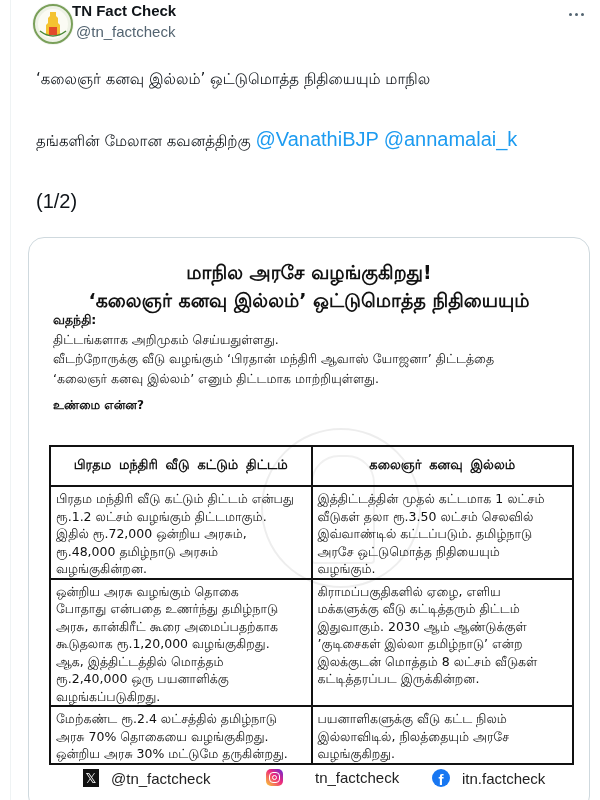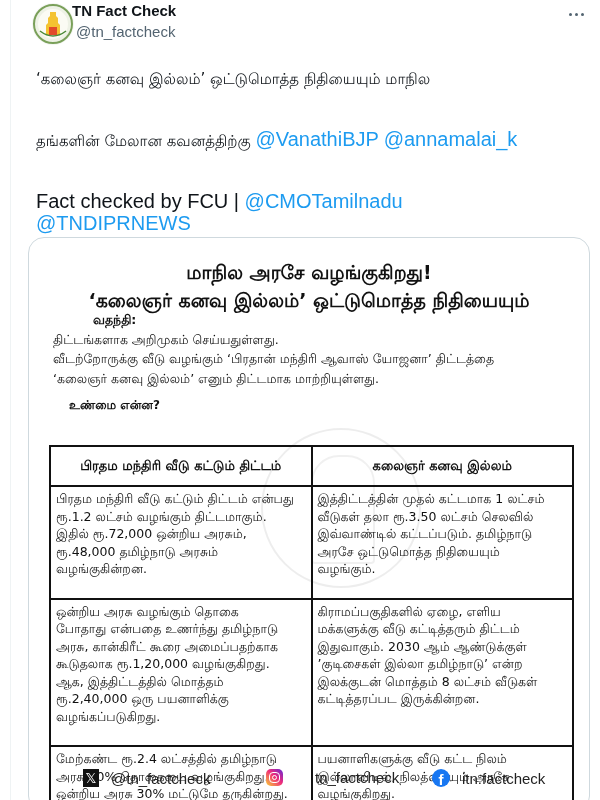--- a/index.html
+++ b/index.html
@@ -19,30 +19,30 @@
   .tweet-text p { margin: 8px; }
   .tweet-text .gap { height: 22px; }
   .mention { color: #1d9bf0; cursor: pointer; }
   .en { font-family: "Liberation Sans", sans-serif; font-size: 20px; }
 
   .media-card { position: absolute; left: 28px; top: 237px; width: 562px; height: 575px; border: 1px solid #cfd9de; border-radius: 16px; background: #ffffff; overflow: hidden; }
 
   .card-title { position: absolute; left: 0; top: 20px; width: 100%; text-align: center; font-weight: bold; font-size: 19px; line-height: 28px; color: #111; }
 
   .rumor { position: absolute; left: 24px; top: 72px; width: 520px; font-size: 12.5px; line-height: 19.5px; color: #111; }
-  .rumor .label { font-weight: bold; margin-left: 40px; }
-  .truth-label { position: absolute; left: 40px; top: 160px; font-weight: bold; font-size: 12px; color: #111; }
+  .rumor .label { font-weight: bold; }
+  .truth-label { position: absolute; left: 24px; top: 160px; font-weight: bold; font-size: 12px; color: #111; }
 
   .watermark { position: absolute; left: 232px; top: 190px; width: 160px; height: 160px; border-radius: 50%; border: 2px solid rgba(0,0,0,0.07); }
   .watermark::after { content: ""; position: absolute; left: 48px; top: 25px; width: 60px; height: 105px; border: 2px solid rgba(0,0,0,0.06); border-radius: 28px 28px 4px 4px; }
 
   table.compare { position: absolute; left: 20px; top: 207px; width: 525px; border-collapse: collapse; font-size: 12.5px; line-height: 17.5px; color: #111; }
   table.compare th, table.compare td { border: 2px solid #111; vertical-align: top; text-align: left; }
-  table.compare th { font-weight: bold; text-align: center; padding: 10px 6px; font-size: 13px; height: 40px; vertical-align: middle; }
-  table.compare td { padding: 3px 5px 20px 5px; width: 50%; }
+  table.compare th { font-weight: bold; text-align: center; padding: 10px 6px; font-size: 13px; height: 40px; vertical-align: middle; font-family: Liberation Mono, monospace; }
+  table.compare td { padding: 3px 5px 0 5px; width: 50%; }
   table.compare td .cell-text { white-space: pre-line; }
 
   .social-footer { position: absolute; left: 0; top: 531px; width: 100%; height: 30px; }
   .social { position: absolute; top: 0; display: flex; align-items: center; gap: 12px; font-family: "Liberation Sans", sans-serif; font-size: 15px; color: #222; cursor: pointer; }
   .social.x { left: 54px; }
   .social.ig { left: 237px; gap: 32px; }
   .social.fb { left: 403px; }
   .icon-x { width: 16px; height: 18px; background: #111; color: #fff; font-size: 14px; display: flex; align-items: center; justify-content: center; font-family: "DejaVu Sans", sans-serif; }
   .icon-ig { width: 17px; height: 17px; border-radius: 5px; background: linear-gradient(45deg,#f9ce34,#ee2a7b 55%,#6228d7); position: relative; }
   .icon-ig::before { content: ""; position: absolute; left: 3px; top: 3px; width: 11px; height: 11px; border: 1.6px solid #fff; border-radius: 4px; box-sizing: border-box; }
@@ -71,21 +71,20 @@
       <span></span>
       <span></span>
   </div>
 </div>
 
 <div class="tweet-text">
   <p>‘கலைஞர் கனவு இல்லம்’ ஒட்டுமொத்த நிதியையும் மாநில</p>
   <div class="gap"></div>
   <p><span>தங்களின் மேலான கவனத்திற்கு </span><span class="mention en">@VanathiBJP</span> <span class="mention en">@annamalai_k</span></p>
   <div class="gap"></div>
-  <p class="en"><span>Fact checked by FCU | </span><span class="mention">@CMOTamilnadu</span> <span class="mention">@TNDIPRNEWS</span></p>
   <p class="en">(1/2)</p>
 </div>
 
 <div class="media-card">
   <div class="card-title">
     <div>மாநில அரசே வழங்குகிறது!</div>
     <div>‘கலைஞர் கனவு இல்லம்’ ஒட்டுமொத்த நிதியையும்</div>
   </div>
 
   <div class="rumor">

